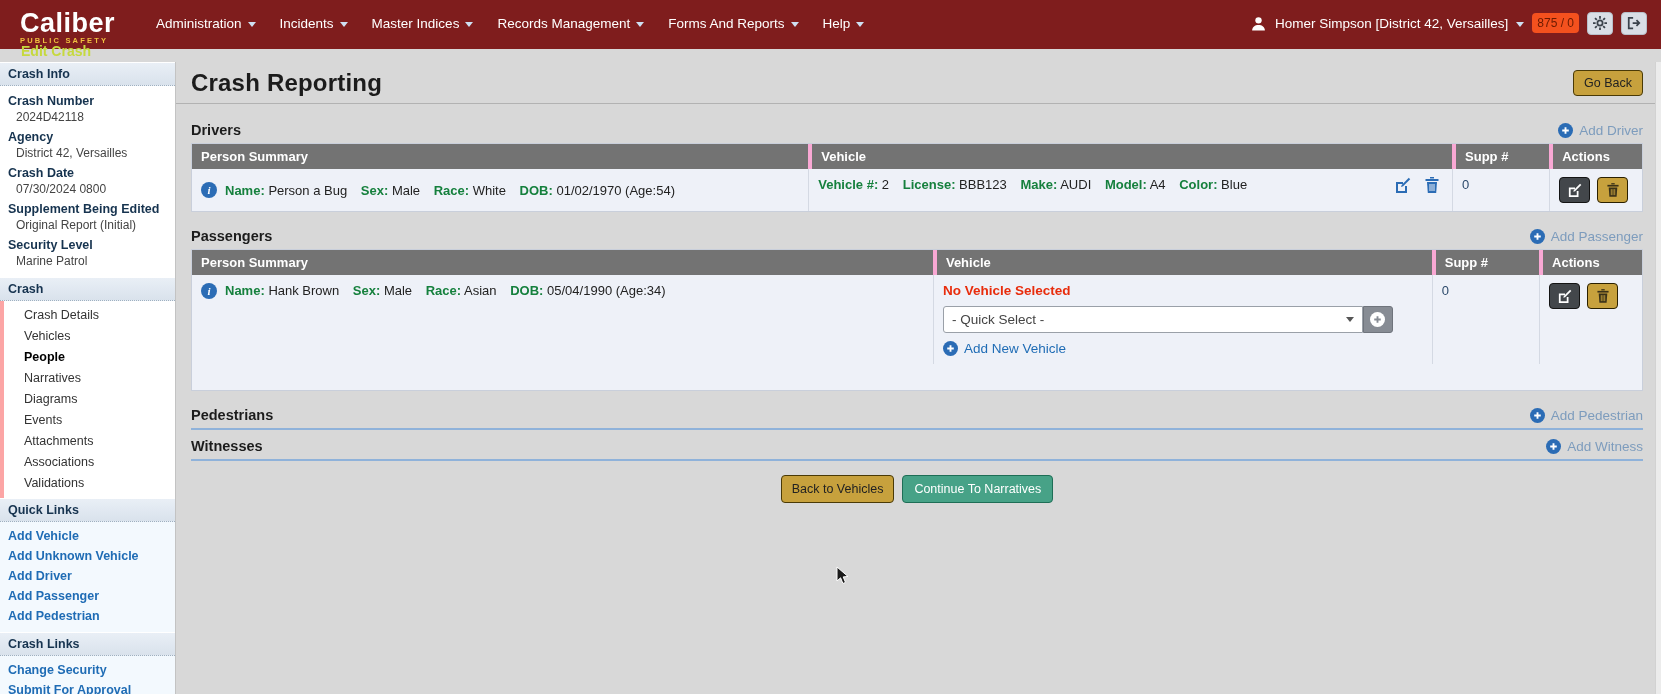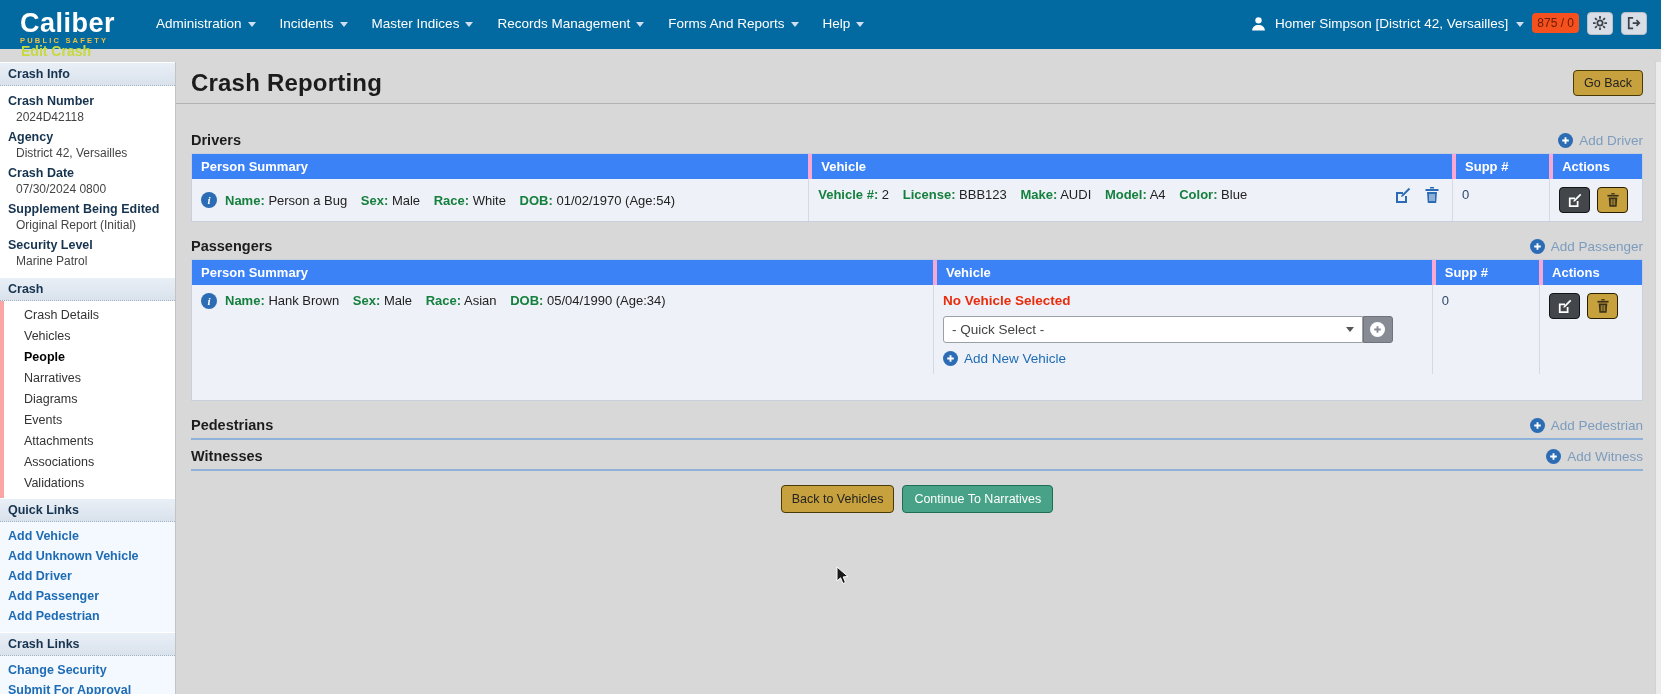--- a/index.html
+++ b/index.html
@@ -1,20 +1,20 @@
 <!DOCTYPE html>
 <html><head>
 <meta charset="utf-8">
 <style>
   * { margin:0; padding:0; box-sizing:border-box; }
   html,body { width:1661px; height:694px; overflow:hidden; font-family:"Liberation Sans", sans-serif; background:#d8d8d8; }
   .page { position:relative; width:1661px; height:694px; }
 
   
-  .topbar { position:absolute; top:0; left:0; width:1661px; height:49px; background:#0369a1; color:#fff; }
+  .topbar { position:absolute; top:0; left:0; width:1661px; height:49px; background:#7f1d1d; color:#fff; }
   .topbar-row1 { display:flex; align-items:center; height:40px; }
   .logo-block { width:110px; margin-left:20px; margin-top:14px; }
   .logo-title { font-size:27px; font-weight:bold; color:#fff; letter-spacing:.5px; line-height:26px; }
   .logo-subtitle { font-size:7.5px; color:#f0c040; letter-spacing:2.2px; font-weight:bold; }
   .menu { display:flex; align-items:center; margin-left:14px; margin-top:6px; }
   .menu-item { display:flex; align-items:center; gap:6px; padding:6px 12px; font-size:13.5px; color:#fff; cursor:pointer; }
   .caret { width:0; height:0; border-left:4px solid transparent; border-right:4px solid transparent; border-top:5px solid #cfe0f2; margin-top:2px; }
   .topbar-right { margin-left:auto; display:flex; align-items:center; gap:8px; margin-right:14px; margin-top:6px; }
   .user-cluster { display:flex; align-items:center; gap:8px; cursor:pointer; }
   .user-name { font-size:13.5px; color:#fff; }
@@ -37,27 +37,27 @@
   .side-link { display:block; padding:3px 8px; color:#1f6cb5; font-weight:bold; font-size:12.5px; cursor:pointer; text-decoration:none; }
 
   
   .main { position:absolute; top:62px; left:176px; width:1485px; height:632px; background:#d8d8d8; }
   .main-titlebar { display:flex; align-items:center; height:42px; padding:0 18px 0 15px; border-bottom:1px solid #b2b2b2; }
   .main-title { font-size:24px; font-weight:bold; color:#1c1c1c; letter-spacing:.2px; }
   .btn-gold { background:#c7a13d; border:1px solid #4a3a06; border-radius:4px; color:#222; font-size:12.5px; padding:5px 10px; cursor:pointer; font-family:inherit; }
   .go-back { margin-left:auto; }
   .content { padding:14px 18px 0 15px; }
 
-  .section-row { display:flex; align-items:center; margin-top:14px; margin-bottom:5px; }
+  .section-row { display:flex; align-items:center; margin-top:4px; margin-bottom:5px; }
   .section-heading { font-size:14.5px; font-weight:bold; color:#1c1c1c; }
   .add-link { margin-left:auto; display:flex; align-items:center; gap:6px; color:#7d9cbd; font-size:13.5px; cursor:pointer; }
   .add-link svg { flex:0 0 auto; }
 
   .tbl { width:100%; border:1px solid #c9cfdb; background:#eef1f8; margin-bottom:16px; }
-  .tbl-header { display:grid; background:#3b82f6; color:#fff; font-weight:bold; font-size:13px; }
+  .tbl-header { display:grid; background:#737373; color:#fff; font-weight:bold; font-size:13px; }
   .tbl-header > div { padding:5px 9px; border-left:4px solid #f9a8d4; }
   .tbl-header > div:first-child { border-left:none; }
   .tbl-row { display:grid; background:#eef1f8; font-size:13px; color:#222; }
   .tbl-row > div { padding:8px 9px; border-left:1px solid #d4d9e3; }
   .tbl-row > div:first-child { border-left:none; }
   .grid-drivers { grid-template-columns:42.5% 44.4% 6.7% 6.4%; }
   .grid-passengers { grid-template-columns:51.1% 34.4% 7.4% 7.1%; }
 
   .pair { margin-right:10px; white-space:nowrap; }
   .pair b { color:#15803d; }

